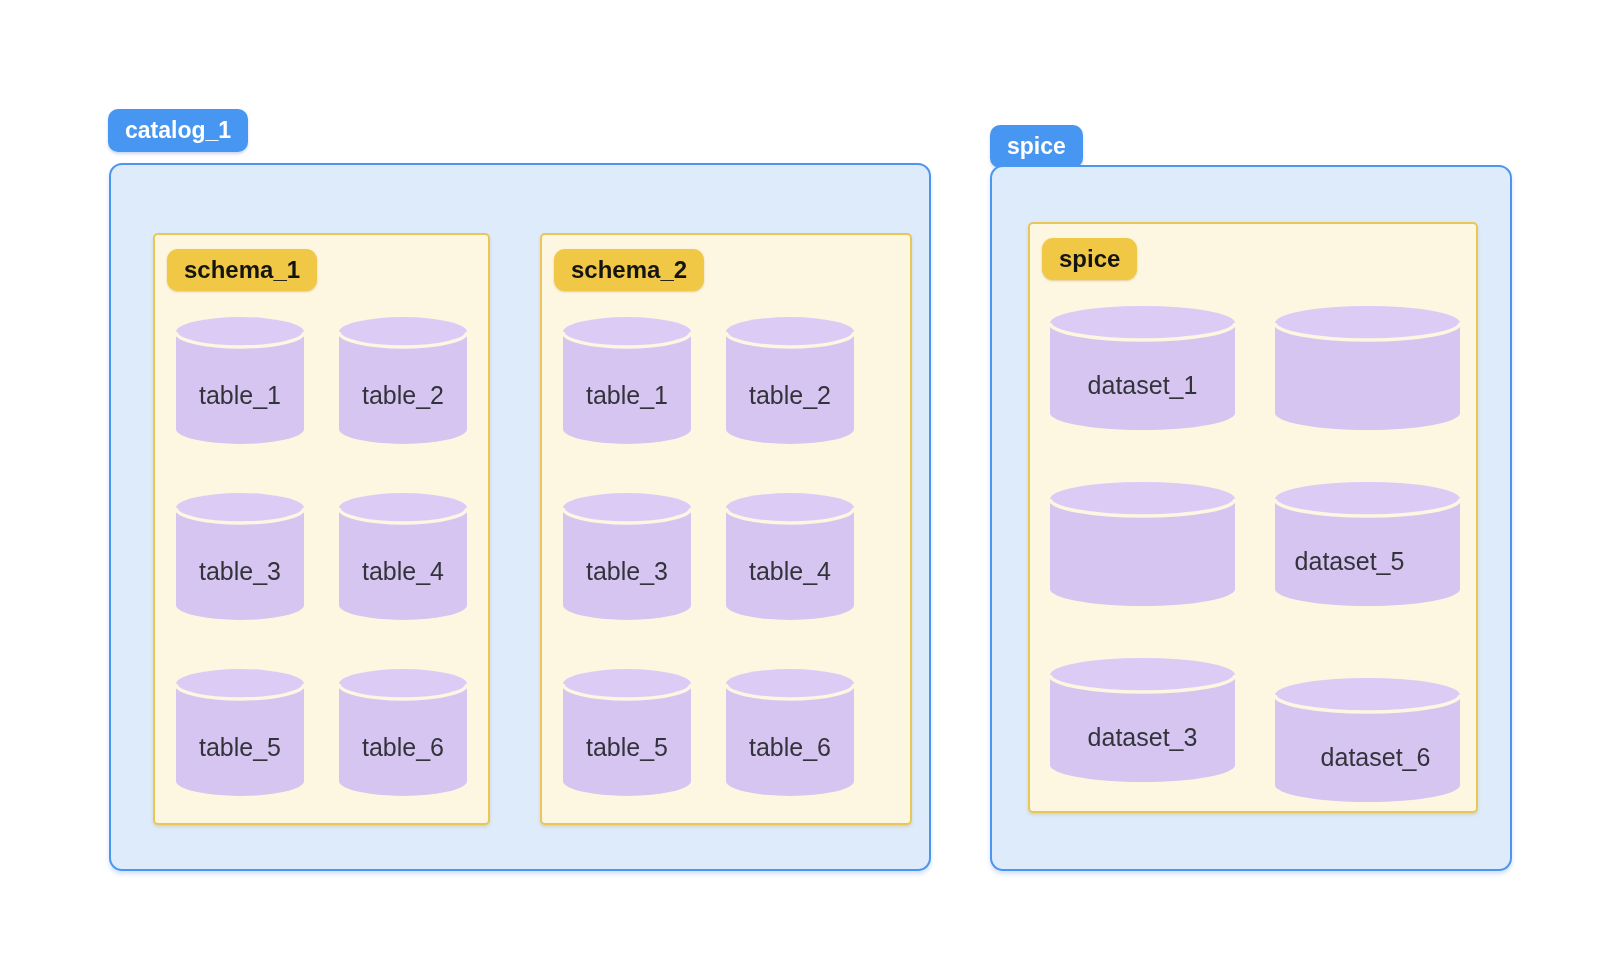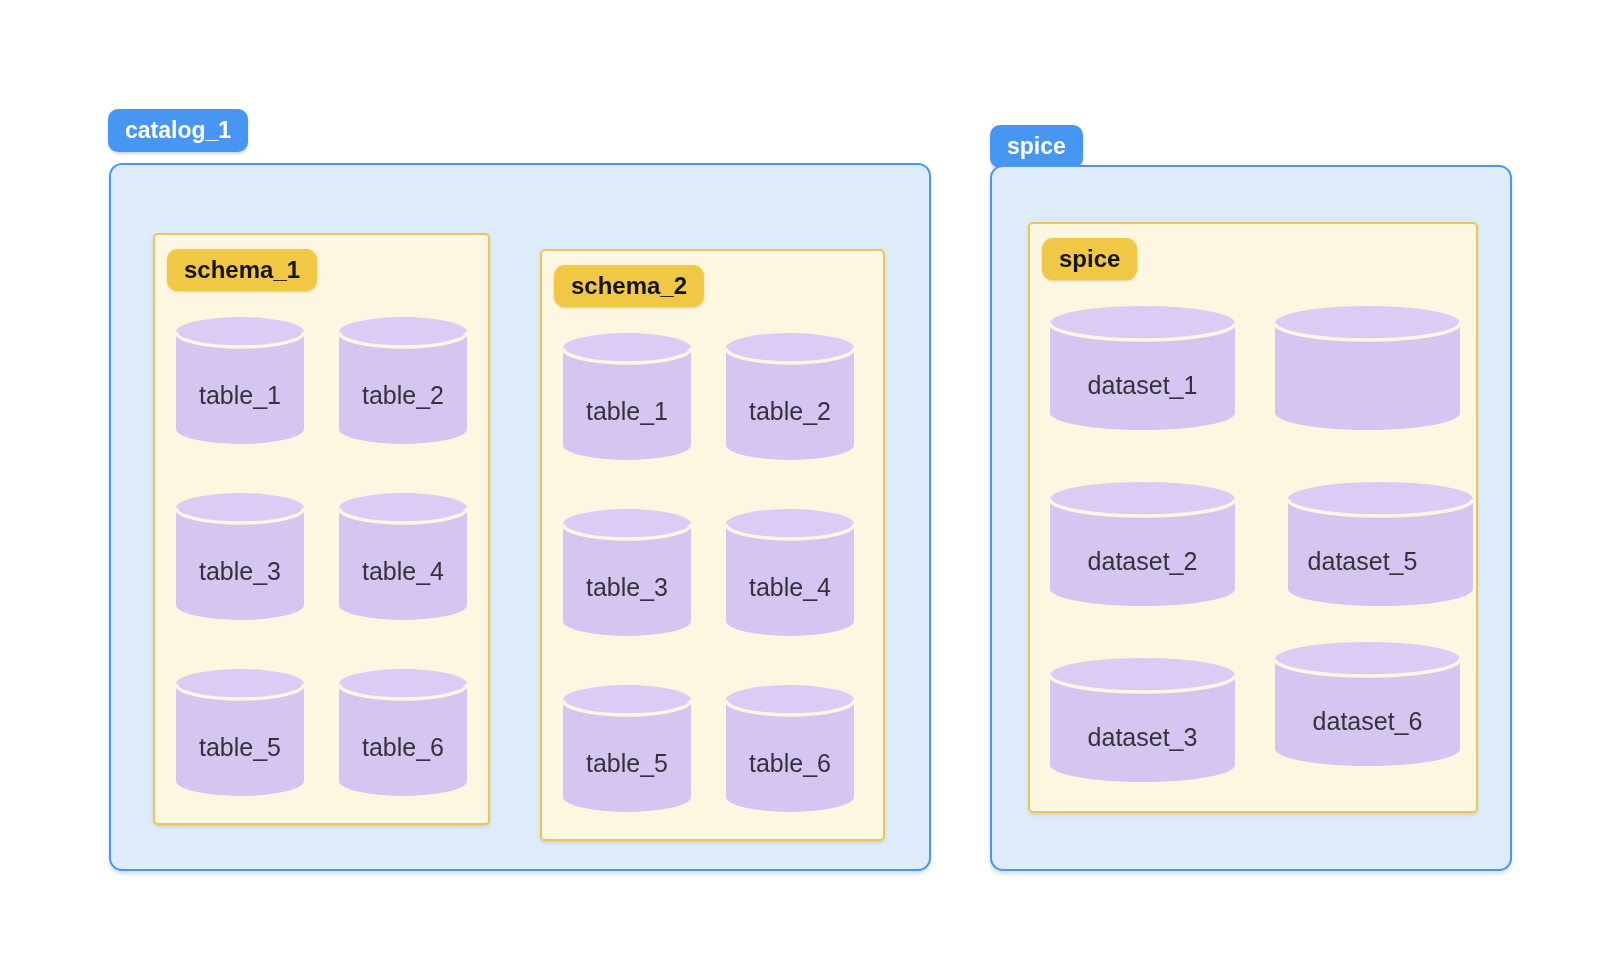--- a/index.html
+++ b/index.html
@@ -36,21 +36,21 @@
 
   
   .schema-box {
     position:absolute; box-sizing:border-box;
     background:var(--schema-bg);
     border:2px solid var(--schema-border);
     border-radius:5px;
     box-shadow:0 2px 3px rgba(200,160,60,.30);
   }
   .schema-box.s-g0s0 { left:153px; top:233px; width:337px; height:592px; }
-  .schema-box.s-g0s1 { left:540px; top:249px; width:345px; height:592px; }
+  .schema-box.s-g0s1 { left:540px; top:233px; width:372px; height:592px; }
   .schema-box.s-g1s0 { left:1028px; top:222px; width:450px; height:591px; }
 
   
   .badge-gold {
     position:absolute; left:12px; top:14px;
     height:42px; line-height:42px; padding:0 17px;
     border-radius:11px;
     background:var(--badge-gold-bg); color:var(--badge-gold-text);
     font-size:24px; font-weight:bold;
     box-shadow:0 1px 2px rgba(170,130,20,.35);
@@ -187,46 +187,45 @@
           <path d="M0 17 A 92.5 17 0 0 0 185 17" style="fill:none;stroke:var(--cyl-sep);stroke-width:3.5"></path>
         </svg>
         <div class="cyl-label" style="top: 34px;">dataset_1</div>
       </div>
       <div class="cylinder" style="left: 20px; top: 258px; width: 185px; height: 124px;">
         <svg width="185" height="124" viewBox="0 0 185 124">
           <path d="M0 17 L0 107 A 92.5 17 0 0 0 185 107 L185 17 Z" style="fill:var(--cyl-body)"></path>
           <ellipse cx="92.5" cy="17" rx="92.5" ry="17" style="fill:var(--cyl-top)"></ellipse>
           <path d="M0 17 A 92.5 17 0 0 0 185 17" style="fill:none;stroke:var(--cyl-sep);stroke-width:3.5"></path>
         </svg>
-        <div class="cyl-label" style="top: 34px;">dataset_2</div>
       </div>
       <div class="cylinder" style="left: 20px; top: 434px; width: 185px; height: 124px;">
         <svg width="185" height="124" viewBox="0 0 185 124">
           <path d="M0 17 L0 107 A 92.5 17 0 0 0 185 107 L185 17 Z" style="fill:var(--cyl-body)"></path>
           <ellipse cx="92.5" cy="17" rx="92.5" ry="17" style="fill:var(--cyl-top)"></ellipse>
           <path d="M0 17 A 92.5 17 0 0 0 185 17" style="fill:none;stroke:var(--cyl-sep);stroke-width:3.5"></path>
         </svg>
         <div class="cyl-label" style="top: 34px;">dataset_3</div>
       </div>
       <div class="cylinder" style="left: 245px; top: 82px; width: 185px; height: 124px;">
         <svg width="185" height="124" viewBox="0 0 185 124">
           <path d="M0 17 L0 107 A 92.5 17 0 0 0 185 107 L185 17 Z" style="fill:var(--cyl-body)"></path>
           <ellipse cx="92.5" cy="17" rx="92.5" ry="17" style="fill:var(--cyl-top)"></ellipse>
           <path d="M0 17 A 92.5 17 0 0 0 185 17" style="fill:none;stroke:var(--cyl-sep);stroke-width:3.5"></path>
         </svg>
       </div>
-      <div class="cylinder" style="left: 258px; top: 258px; width: 149px; height: 124px;">
+      <div class="cylinder" style="left: 245px; top: 258px; width: 149px; height: 124px;">
         <svg width="185" height="124" viewBox="0 0 185 124">
           <path d="M0 17 L0 107 A 92.5 17 0 0 0 185 107 L185 17 Z" style="fill:var(--cyl-body)"></path>
           <ellipse cx="92.5" cy="17" rx="92.5" ry="17" style="fill:var(--cyl-top)"></ellipse>
           <path d="M0 17 A 92.5 17 0 0 0 185 17" style="fill:none;stroke:var(--cyl-sep);stroke-width:3.5"></path>
         </svg>
         <div class="cyl-label" style="top: 34px;">dataset_5</div>
       </div>
-      <div class="cylinder" style="left: 245px; top: 418px; width: 185px; height: 124px;">
+      <div class="cylinder" style="left: 245px; top: 454px; width: 201px; height: 124px;">
         <svg width="185" height="124" viewBox="0 0 185 124">
           <path d="M0 17 L0 107 A 92.5 17 0 0 0 185 107 L185 17 Z" style="fill:var(--cyl-body)"></path>
           <ellipse cx="92.5" cy="17" rx="92.5" ry="17" style="fill:var(--cyl-top)"></ellipse>
           <path d="M0 17 A 92.5 17 0 0 0 185 17" style="fill:none;stroke:var(--cyl-sep);stroke-width:3.5"></path>
         </svg>
         <div class="cyl-label" style="top: 34px;">dataset_6</div>
       </div>
     </div>
   </div>
 

